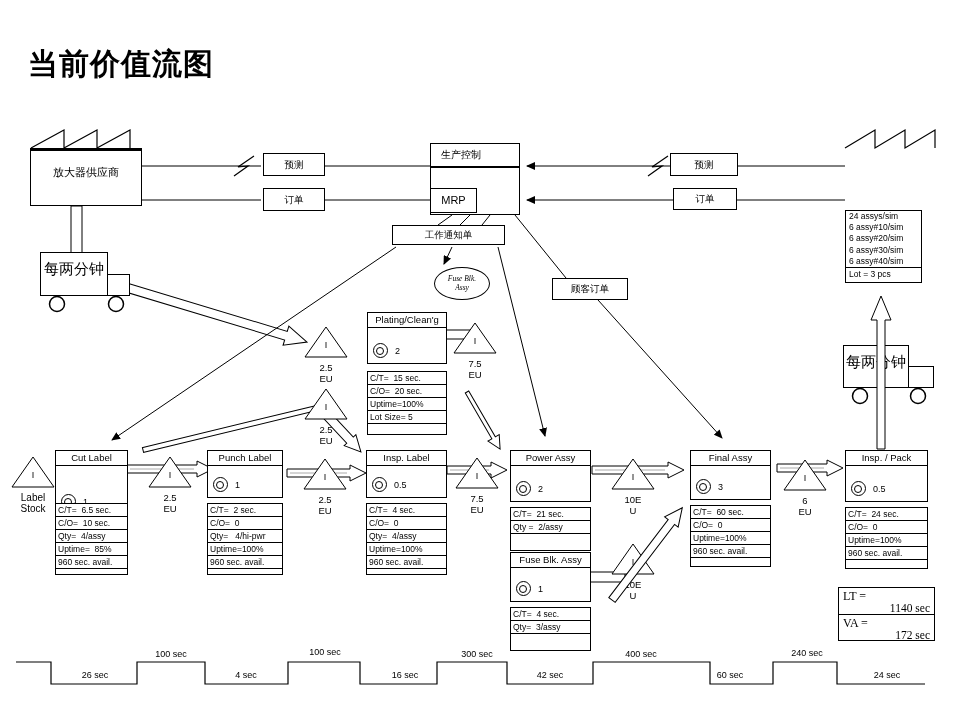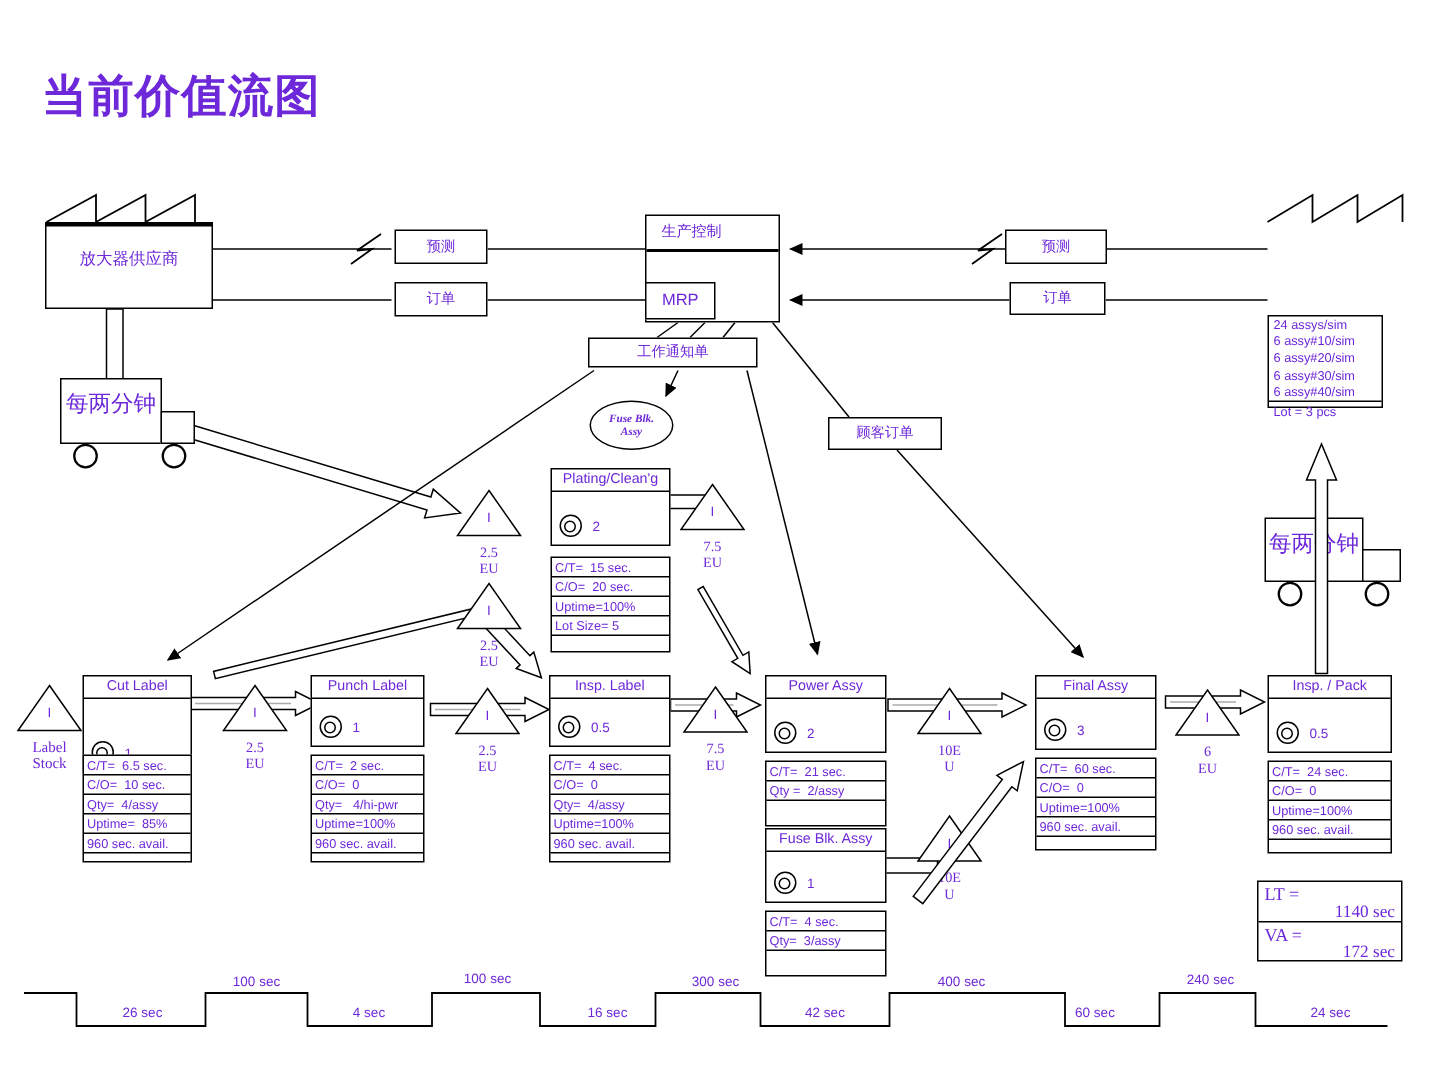--- a/index.html
+++ b/index.html
@@ -1,38 +1,38 @@
 <!DOCTYPE html>
 <html><head>
 <meta charset="utf-8">
 <style>
   html,body { margin:0; padding:0; background:#fff; }
   #stage { position:relative; width:960px; height:720px; background:#fff;
-           font-family:"Liberation Sans", sans-serif; color:#6d28d9; overflow:hidden; }
+           font-family:"Liberation Sans", sans-serif; color:#000000; overflow:hidden; }
   .abs  { position:absolute; }
   .box  { position:absolute; border:1px solid #000; background:#fff; box-sizing:border-box; }
   svg.layer { position:absolute; left:0; top:0; }
   #bg   { z-index:0; }
   #fg   { z-index:6; pointer-events:none; }
   .z    { z-index:2; }
   .title { font-size:30px; font-weight:bold; letter-spacing:1px; }
   .fac-label { position:absolute; left:0; right:0; top:14px; text-align:center; font-size:11px; }
   .sm { font-size:9.5px; text-align:center; }
   .pt { height:14px; line-height:14px; border-bottom:1px solid #000; text-align:center;
         font-size:9.5px; overflow:hidden; }
   .prow { height:12px; line-height:12px; border-bottom:1px solid #000; font-size:8.5px;
           padding-left:2px; white-space:pre; overflow:hidden; }
   .op-outer { position:absolute; left:5px; bottom:5px; width:13px; height:13px;
               border:1.5px solid #000; border-radius:50%; background:#fff; }
   .op-inner { position:absolute; left:1.5px; top:2.5px; width:6px; height:6px;
               border:1.5px solid #000; border-radius:50%; }
   .op-num { position:absolute; left:27px; bottom:7px; font-size:9px; }
   .inv { position:absolute; width:44px; text-align:center; z-index:2; }
   .inv .sym { position:absolute; top:15px; left:0; right:0; font-size:9px; line-height:9px; }
-  .inv .lbl { margin-top:1px; font-size:9.5px; line-height:10.5px;font-family:Liberation Serif, serif; }
+  .inv .lbl { margin-top:1px; font-size:9.5px; line-height:10.5px; }
   .tl-label { position:absolute; transform:translateX(-50%); font-size:9px; white-space:nowrap; }
   .demand-row { font-size:8.5px; line-height:11.2px; padding-left:3px; white-space:nowrap; }
   .lt-cell { position:relative; height:26px; font-family:"Liberation Serif", serif; }
   .lt-lab { position:absolute; left:4px; top:1px; font-size:12px; }
   .lt-val { position:absolute; right:4px; bottom:0; font-size:11.5px; }
   .truck-lab { position:absolute; left:0; right:0; top:7px; text-align:center; font-size:15px; }
   .ellipse { position:absolute; border:1px solid #000; border-radius:50%; background:#fff;
              box-sizing:border-box; text-align:center; }
   .ellipse .l1 { margin-top:6px; font-size:7.5px; font-style:italic; line-height:9px;
                  font-family:"Liberation Serif", serif; }
@@ -122,21 +122,21 @@
 
     <polyline fill="none" stroke="#000" stroke-width="1.2" points="16,662 51,662 51,684 137,684 137,662 205,662 205,684 288,684 288,662 360,662 360,684 437,684 437,662 507,662 507,684 593,684 593,662 710,662 710,684 773,684 773,662 837,662 837,684 925,684"></polyline>
   </svg>
 
   <div class="abs title z" style="left:28px; top:44px;">当前价值流图</div>
 
   <div class="box z" style="left:30px; top:148px; width:112px; height:58px; border-top:3px solid #000;">
     <div class="fac-label">放大器供应商</div>
   </div>
 
-  <div class="box z" style="left:845px; top:210px; width:77px; height:62px;">
+  <div class="box z" style="left:845px; top:210px; width:77px; height:73px;">
     <div class="demand-row">24 assys/sim</div>
     <div class="demand-row">6 assy#10/sim</div>
     <div class="demand-row">6 assy#20/sim</div>
     <div class="demand-row">6 assy#30/sim</div>
     <div class="demand-row">6 assy#40/sim</div>
     <div class="demand-row" style="border-top:1px solid #000; line-height:13px;">Lot = 3 pcs</div>
   </div>
 
   <div class="box z" style="left:430px; top:143px; width:90px; height:72px;font-family:Liberation Serif, serif;">
     <div style="height:22px; line-height:22px; border-bottom:2px solid #000; padding-left:10px; font-size:10px;">生产控制</div>
@@ -146,21 +146,21 @@
   </div>
 
   <div class="box z sm" style="left:263px; top:153px; width:62px; height:23px; line-height:21px;">预测</div>
   <div class="box z sm" style="left:263px; top:188px; width:62px; height:23px; line-height:21px;">订单</div>
   <div class="box z sm" style="left:670px; top:153px; width:68px; height:23px; line-height:21px;">预测</div>
   <div class="box z sm" style="left:673px; top:188px; width:64px; height:22px; line-height:20px;">订单</div>
 
   <div class="box z sm" style="left:392px; top:225px; width:113px; height:20px; line-height:18px;">工作通知单</div>
   <div class="box z sm" style="left:552px; top:278px; width:76px; height:22px; line-height:20px;">顾客订单</div>
 
-  <div class="ellipse z" style="left:393px; top:267px; width:56px; height:33px;font-weight:bold;">
+  <div class="ellipse z" style="left:434px; top:267px; width:56px; height:33px;">
     <div class="l1">Fuse Blk.</div>
     <div class="l1" style="margin-top:0;">Assy</div>
   </div>
 
   <div class="box z" style="left:40px; top:252px; width:68px; height:44px;">
     <div class="truck-lab">每两分钟</div>
   </div>
   <div class="box z" style="left:107px; top:274px; width:23px; height:22px;"></div>
 
   <div class="box z" style="left:843px; top:345px; width:66px; height:43px;">

